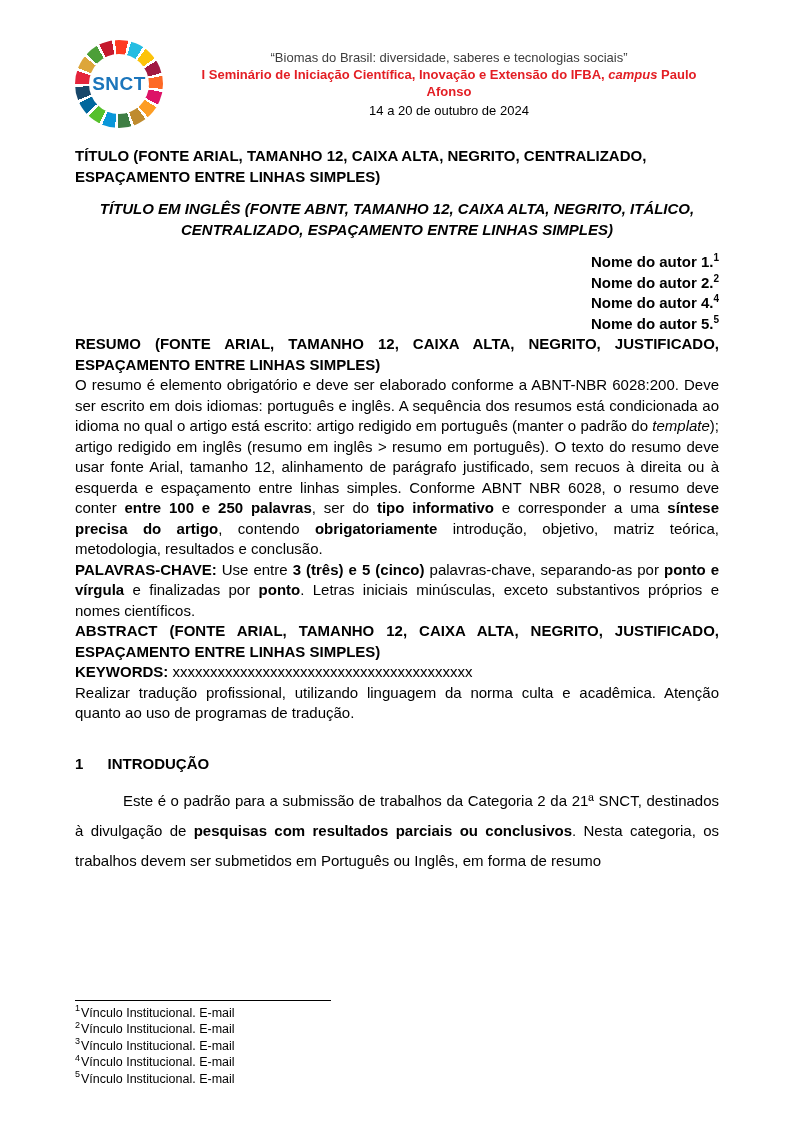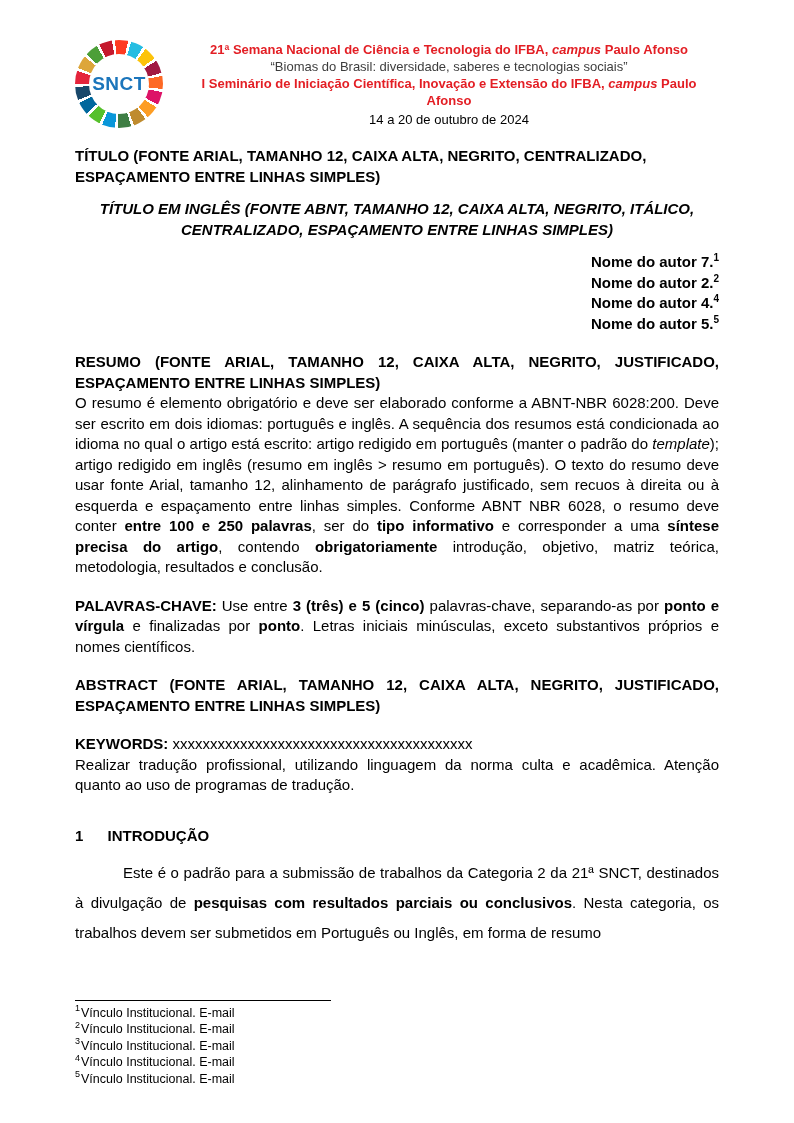--- a/index.html
+++ b/index.html
@@ -33,21 +33,21 @@
   .title-en { margin-top:12px; text-align:center; font-weight:bold; font-style:italic; line-height:20.5px; }
 
   
   .authors { margin-top:12px; text-align:right; font-weight:bold; line-height:20.5px; }
   sup { line-height:0; }
   .authors sup { font-size:10px; }
 
   
   .para { text-align:justify; line-height:20.5px; }
   .bold-head { font-weight:bold; }
-  .mt { margin-top:18px; }
+  .mt { }
 
   
   .section-heading { margin-top:30px; font-weight:bold; line-height:20.5px; }
   .sec-num { margin-right:20px; }
   .intro-para { margin-top:12px; text-align:justify; line-height:30px; text-indent:48px; }
 
   
   .footnote-area { margin-top:auto; padding-top:6px; }
   .footnote-rule { width:256px; border-top:1px solid #000; margin-bottom:4px; }
   .footnote { font-size:12.5px; line-height:16.5px; }
@@ -57,32 +57,31 @@
 <body>
 
 <div class="page">
 
   <header class="doc-header">
     <div class="logo">
       <div class="wheel" style="background: conic-gradient(from -90deg, rgb(229, 36, 59) 0deg, rgb(229, 36, 59) 17.18deg, rgb(255, 255, 255) 17.18deg, rgb(255, 255, 255) 21.18deg, rgb(221, 166, 58) 21.18deg, rgb(221, 166, 58) 38.35deg, rgb(255, 255, 255) 38.35deg, rgb(255, 255, 255) 42.35deg, rgb(76, 159, 56) 42.35deg, rgb(76, 159, 56) 59.53deg, rgb(255, 255, 255) 59.53deg, rgb(255, 255, 255) 63.53deg, rgb(197, 25, 45) 63.53deg, rgb(197, 25, 45) 80.71deg, rgb(255, 255, 255) 80.71deg, rgb(255, 255, 255) 84.71deg, rgb(255, 58, 33) 84.71deg, rgb(255, 58, 33) 101.88deg, rgb(255, 255, 255) 101.88deg, rgb(255, 255, 255) 105.88deg, rgb(38, 189, 226) 105.88deg, rgb(38, 189, 226) 123.06deg, rgb(255, 255, 255) 123.06deg, rgb(255, 255, 255) 127.06deg, rgb(252, 195, 11) 127.06deg, rgb(252, 195, 11) 144.24deg, rgb(255, 255, 255) 144.24deg, rgb(255, 255, 255) 148.24deg, rgb(162, 25, 66) 148.24deg, rgb(162, 25, 66) 165.41deg, rgb(255, 255, 255) 165.41deg, rgb(255, 255, 255) 169.41deg, rgb(253, 105, 37) 169.41deg, rgb(253, 105, 37) 186.59deg, rgb(255, 255, 255) 186.59deg, rgb(255, 255, 255) 190.59deg, rgb(221, 19, 103) 190.59deg, rgb(221, 19, 103) 207.76deg, rgb(255, 255, 255) 207.76deg, rgb(255, 255, 255) 211.76deg, rgb(253, 157, 36) 211.76deg, rgb(253, 157, 36) 228.94deg, rgb(255, 255, 255) 228.94deg, rgb(255, 255, 255) 232.94deg, rgb(191, 139, 46) 232.94deg, rgb(191, 139, 46) 250.12deg, rgb(255, 255, 255) 250.12deg, rgb(255, 255, 255) 254.12deg, rgb(63, 126, 68) 254.12deg, rgb(63, 126, 68) 271.29deg, rgb(255, 255, 255) 271.29deg, rgb(255, 255, 255) 275.29deg, rgb(10, 151, 217) 275.29deg, rgb(10, 151, 217) 292.47deg, rgb(255, 255, 255) 292.47deg, rgb(255, 255, 255) 296.47deg, rgb(86, 192, 43) 296.47deg, rgb(86, 192, 43) 313.65deg, rgb(255, 255, 255) 313.65deg, rgb(255, 255, 255) 317.65deg, rgb(0, 104, 157) 317.65deg, rgb(0, 104, 157) 334.82deg, rgb(255, 255, 255) 334.82deg, rgb(255, 255, 255) 338.82deg, rgb(25, 72, 106) 338.82deg, rgb(25, 72, 106) 356deg, rgb(255, 255, 255) 356deg, rgb(255, 255, 255) 360deg);"></div>
       <div class="logo-label">SNCT</div>
     </div>
     <div class="header-lines">
-      <div class="h-red"><span>21ª Semana Nacional de Ciência e Tecnologia do IFBA, </span><span style="font-style: italic;">campus</span><span> Paulo Afonso</span></div>
       <div class="h-theme">“Biomas do Brasil: diversidade, saberes e tecnologias sociais”</div>
       <div class="h-red"><span>I Seminário de Iniciação Científica, Inovação e Extensão do IFBA, </span><span style="font-style: italic;">campus</span><span> Paulo Afonso</span></div>
       <div class="h-date">14 a 20 de outubro de 2024</div>
     </div>
   </header>
 
   <div class="title-pt">TÍTULO (FONTE ARIAL, TAMANHO 12, CAIXA ALTA, NEGRITO, CENTRALIZADO, ESPAÇAMENTO ENTRE LINHAS SIMPLES)</div>
   <div class="title-en">TÍTULO EM INGLÊS (FONTE ABNT, TAMANHO 12, CAIXA ALTA, NEGRITO, ITÁLICO, CENTRALIZADO, ESPAÇAMENTO ENTRE LINHAS SIMPLES)</div>
 
   <div class="authors">
-    <div><span>Nome do autor 7.</span><sup>1</sup></div>
+    <div><span>Nome do autor 1.</span><sup>1</sup></div>
     <div><span>Nome do autor 2.</span><sup>2</sup></div>
     <div><span>Nome do autor 4.</span><sup>4</sup></div>
     <div><span>Nome do autor 5.</span><sup>5</sup></div>
   </div>
 
   <div class="para bold-head mt">RESUMO (FONTE ARIAL, TAMANHO 12, CAIXA ALTA, NEGRITO, JUSTIFICADO, ESPAÇAMENTO ENTRE LINHAS SIMPLES)</div>
   <div class="para"><span>O resumo é elemento obrigatório e deve ser elaborado conforme a ABNT-NBR 6028:200. Deve ser escrito em dois idiomas: português e inglês. A sequência dos resumos está condicionada ao idioma no qual o artigo está escrito: artigo redigido em português (manter o padrão do </span><span style="font-style: italic;">template</span><span>); artigo redigido em inglês (resumo em inglês &gt; resumo em português). O texto do resumo deve usar fonte Arial, tamanho 12, alinhamento de parágrafo justificado, sem recuos à direita ou à esquerda e espaçamento entre linhas simples. Conforme ABNT NBR 6028, o resumo deve conter </span><span style="font-weight: 700;">entre 100 e 250 palavras</span><span>, ser do </span><span style="font-weight: 700;">tipo informativo</span><span> e corresponder a uma </span><span style="font-weight: 700;">síntese precisa do artigo</span><span>, contendo </span><span style="font-weight: 700;">obrigatoriamente</span><span> introdução, objetivo, matriz teórica, metodologia, resultados e conclusão.</span></div>
 
   <div class="para mt"><span style="font-weight: 700;">PALAVRAS-CHAVE:</span><span> Use entre </span><span style="font-weight: 700;">3 (três) e 5 (cinco)</span><span> palavras-chave, separando-as por </span><span style="font-weight: 700;">ponto e vírgula</span><span> e finalizadas por </span><span style="font-weight: 700;">ponto</span><span>. Letras iniciais minúsculas, exceto substantivos próprios e nomes científicos.</span></div>
 

